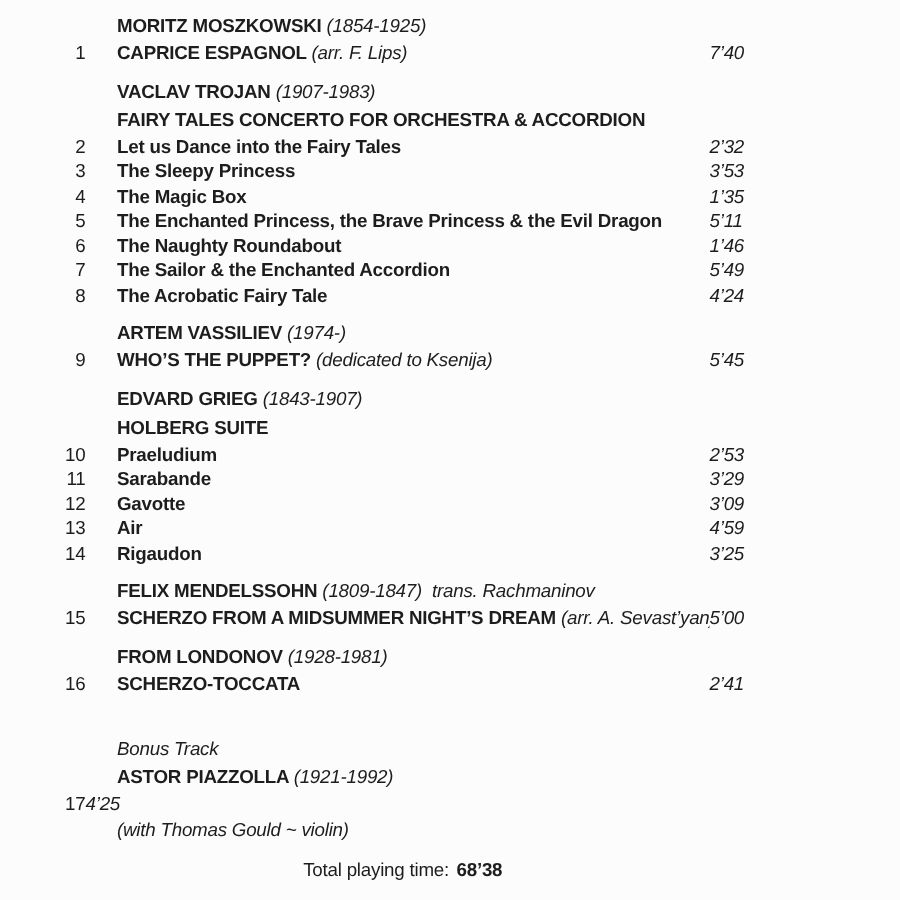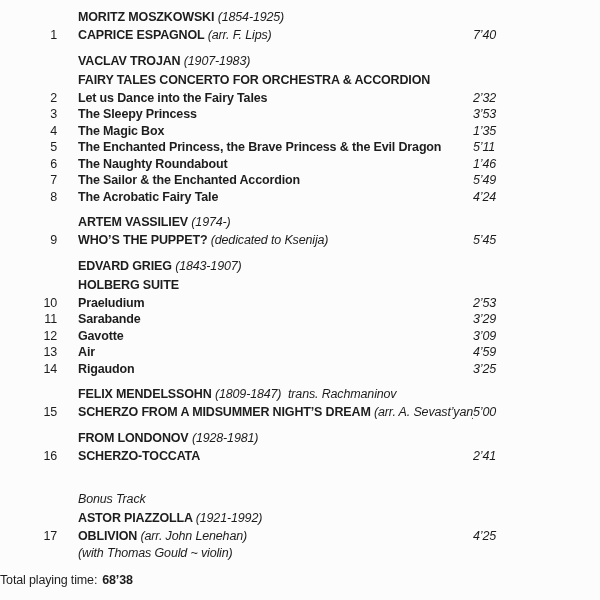--- a/index.html
+++ b/index.html
@@ -31,21 +31,21 @@
   }
   .dur {
     flex: none; width: 64px; text-align: left;
     font-style: italic;
   }
   .seg.plain  { font-weight: bold; font-style: normal; }
   .seg.bold   { font-weight: bold;   font-style: normal; }
   .seg.italic { font-weight: normal; font-style: italic; }
   .footer {
     margin-top: 10px; height: 19px; line-height: 19px;
-    text-align: left; padding-right: 0;
+    text-align: center; padding-right: 0;
   }
   .footer .value { font-weight: bold; margin-left: 5px; }
 </style>
 </head>
 <body>
 
 <div class="page">
   <div id="tracklist">
       <div class="group" style="margin-top: 0px;">
         <div class="row composer">
@@ -185,21 +185,20 @@
           <span class="title"><span class="seg italic">Bonus Track</span></span>
           <span class="dur"></span>
         </div>
         <div class="row composer">
           <span class="num"></span>
           <span class="title"><span class="seg plain">ASTOR PIAZZOLLA </span><span class="seg italic">(1921-1992)</span></span>
           <span class="dur"></span>
         </div>
         <div class="row track">
           <span class="num">17</span>
-          <span class="title"><span class="seg bold">OBLIVION </span><span class="seg italic">(arr. John Lenehan)</span></span>
           <span class="dur">4’25</span>
         </div>
         <div class="row subline">
           <span class="num"></span>
           <span class="title"><span class="seg italic">(with Thomas Gould ~ violin)</span></span>
           <span class="dur"></span>
         </div>
       </div>
     </div>
   <div class="footer">

